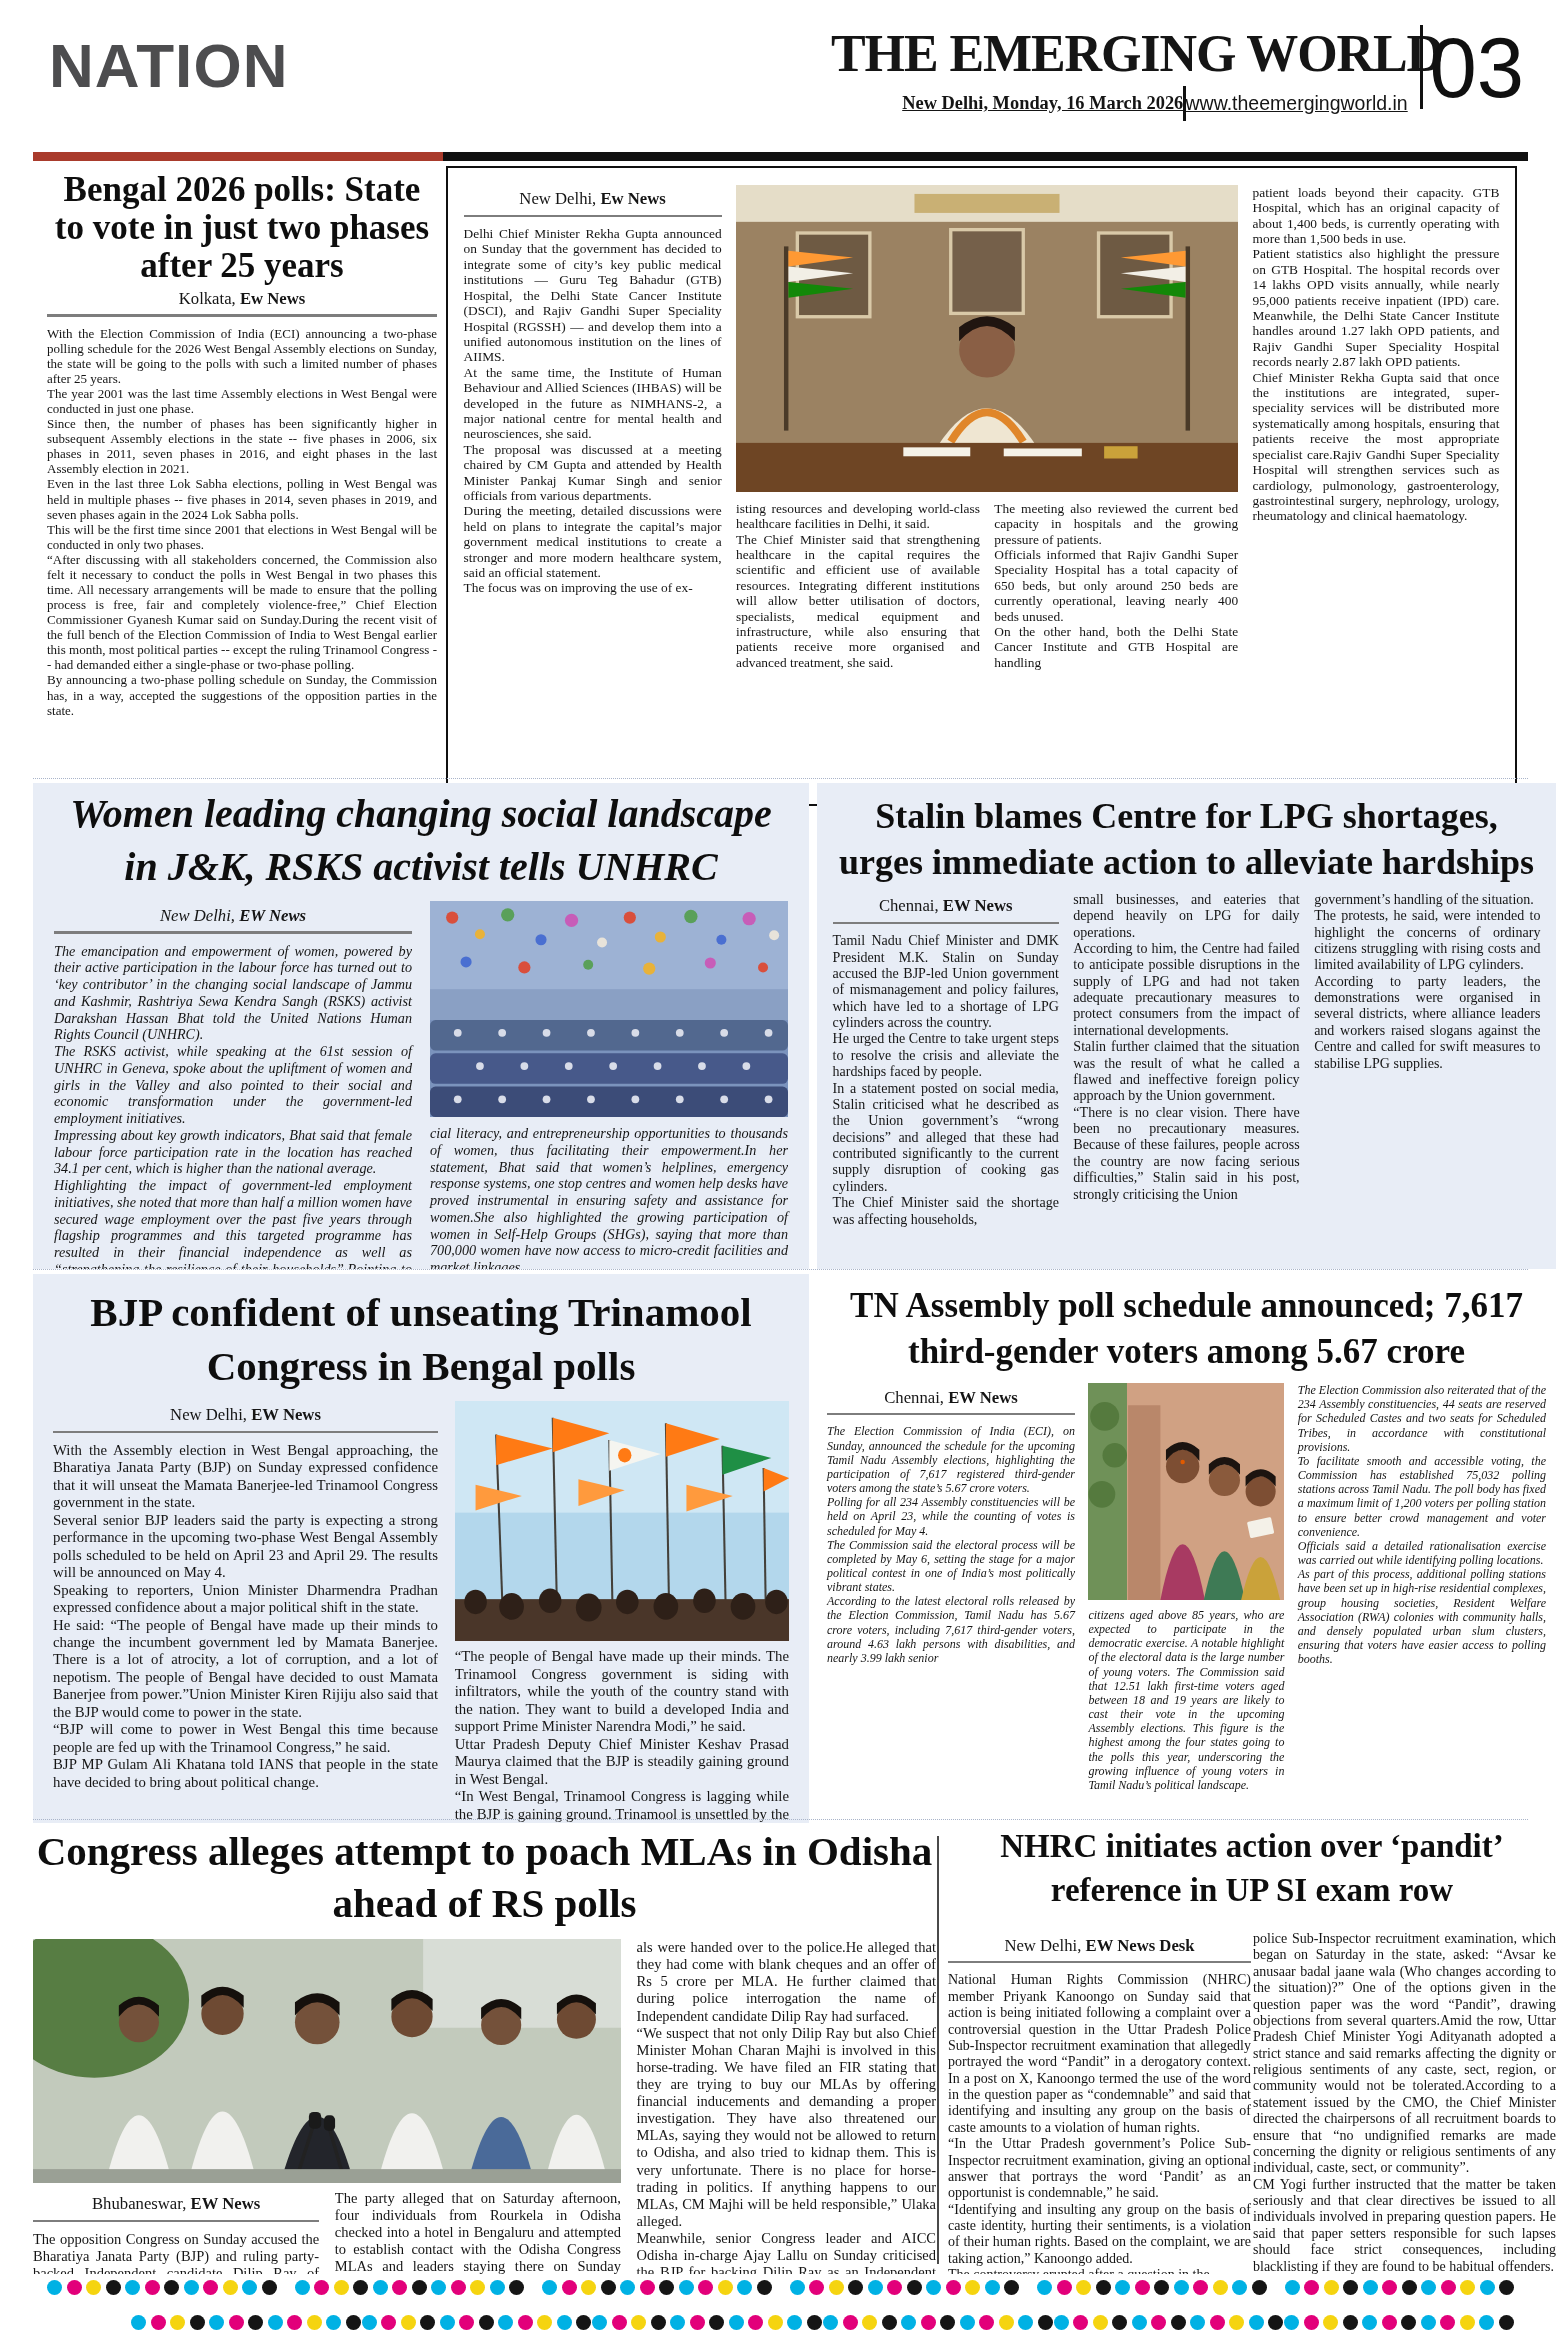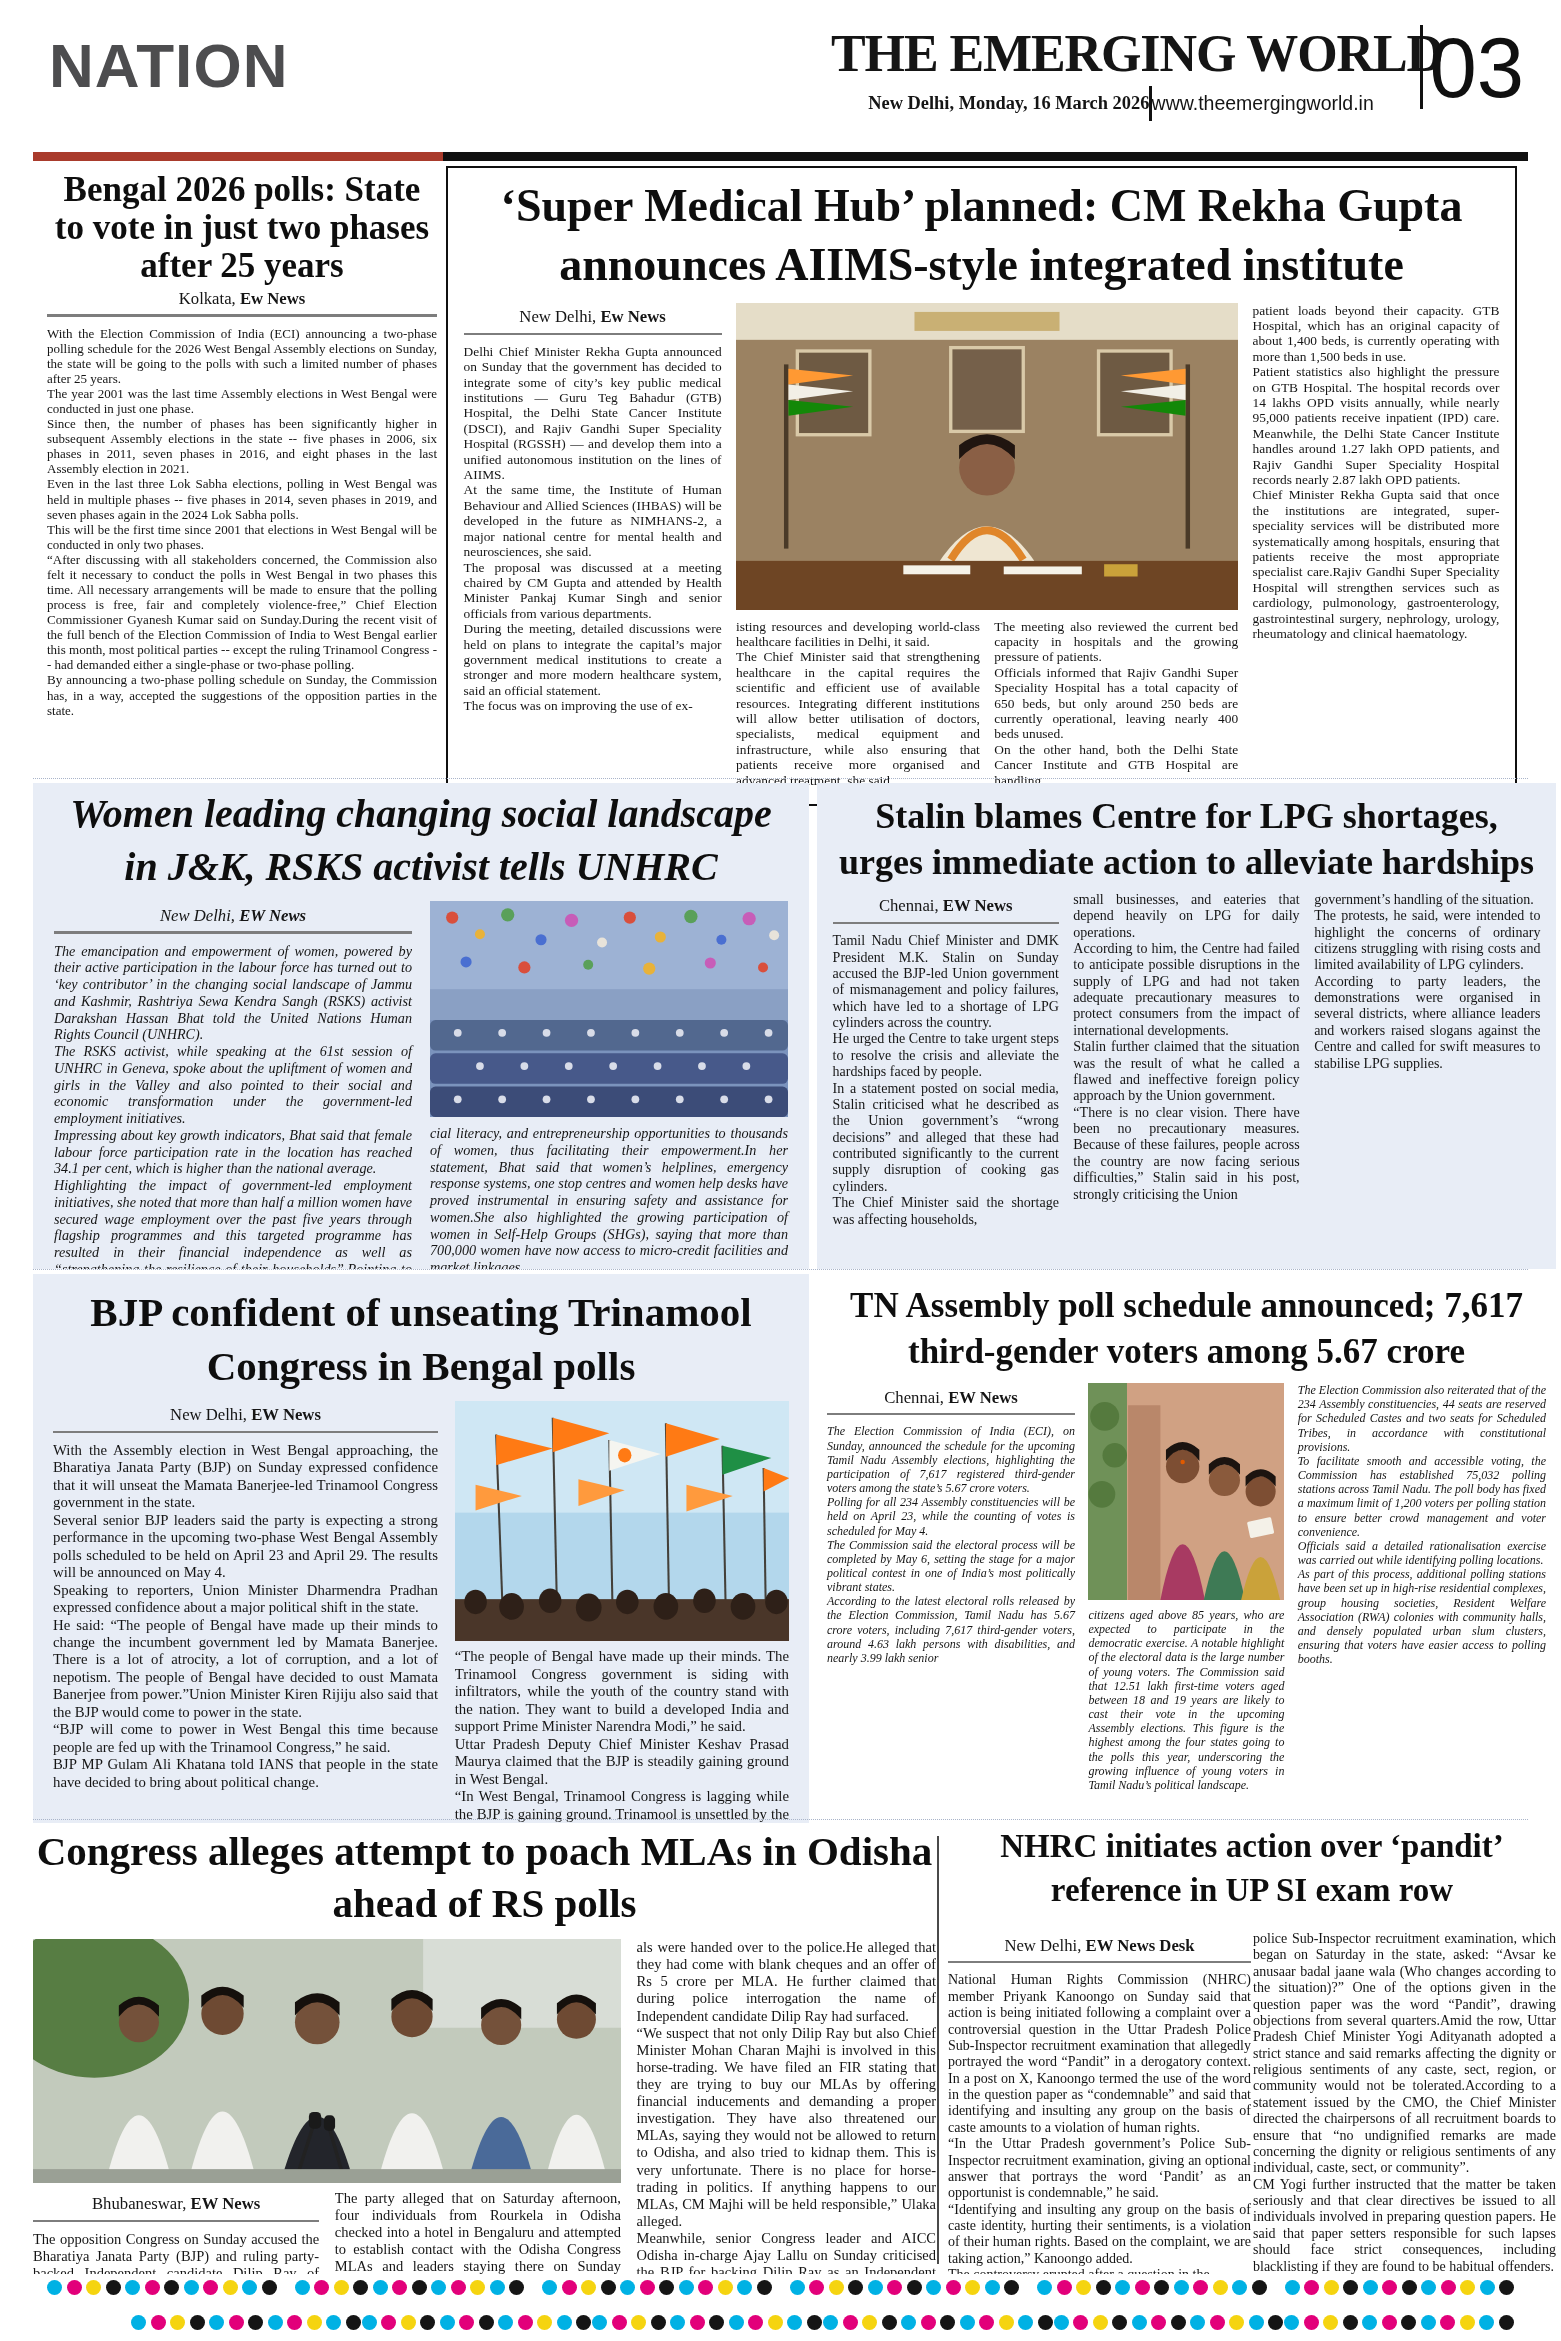--- a/index.html
+++ b/index.html
@@ -2,21 +2,21 @@
 <html style="font-size:9px"><head>
 <meta charset="utf-8">
 <style>
   html,body{margin:0;padding:0;background:#ffffff;}
   .page{position:relative;width:1561px;height:2342px;background:#fff;font-family:"Liberation Serif",serif;color:#151515;overflow:hidden;}
 
   
   .section-label{position:absolute;left:49px;top:30px;font-family:"Liberation Sans",sans-serif;font-weight:800;font-size:62px;color:#4d4d4f;letter-spacing:1.1px;}
   .masthead-block{position:absolute;left:831px;top:27px;width:580px;text-align:center;}
   .masthead-title{font-family:"Liberation Serif",serif;font-weight:700;font-size:52px;line-height:1.05;letter-spacing:-1.1px;white-space:nowrap;}
-  .masthead-sub{display:flex;align-items:center;justify-content:center;margin-top:4.5px;padding:0 3.3px;}
+  .masthead-sub{display:flex;align-items:center;justify-content:flex-end;margin-top:4.5px;padding:0 3.3px;text-decoration:underline;}
   .masthead-date{font-weight:700;font-size:18.4px;}
   .sub-divider{width:2.2px;height:35px;background:#111;}
   .masthead-url{font-family:"Liberation Sans",sans-serif;font-size:19.5px;}
   .pageno-block{position:absolute;right:37px;top:24.5px;display:flex;align-items:center;}
   .pageno-bar{width:2.8px;height:84px;background:#111;margin-right:6.7px;}
   .page-number{font-family:"Liberation Sans",sans-serif;font-size:85px;font-weight:300;line-height:1;color:#101010;}
   .header-divider{position:absolute;left:33px;right:33px;top:152px;height:9px;display:flex;}
   .divider-red{width:410px;background:#a93b2c;}
   .divider-black{flex:1;background:#101010;}
 
@@ -144,21 +144,20 @@
         <p class="para">The year 2001 was the last time Assembly elections in West Bengal were conducted in just one phase.</p>
         <p class="para">Since then, the number of phases has been significantly higher in subsequent Assembly elections in the state -- five phases in 2006, six phases in 2011, seven phases in 2016, and eight phases in the last Assembly election in 2021.</p>
         <p class="para">Even in the last three Lok Sabha elections, polling in West Bengal was held in multiple phases -- five phases in 2014, seven phases in 2019, and seven phases again in the 2024 Lok Sabha polls.</p>
         <p class="para">This will be the first time since 2001 that elections in West Bengal will be conducted in only two phases.</p>
         <p class="para">“After discussing with all stakeholders concerned, the Commission also felt it necessary to conduct the polls in West Bengal in two phases this time. All necessary arrangements will be made to ensure that the polling process is free, fair and completely violence-free,” Chief Election Commissioner Gyanesh Kumar said on Sunday.During the recent visit of the full bench of the Election Commission of India to West Bengal earlier this month, most political parties -- except the ruling Trinamool Congress -- had demanded either a single-phase or two-phase polling.</p>
         <p class="para">By announcing a two-phase polling schedule on Sunday, the Commission has, in a way, accepted the suggestions of the opposition parties in the state.</p>
       </div>
   </div>
 
   <div class="article art-medical">
-    <div class="headline h-medical">‘Super Medical Hub’ planned: CM Rekha Gupta announces AIIMS-style integrated institute</div>
     <div class="med-cols">
       <div class="med-col1">
         <div class="dateline">
           <span>New Delhi,</span>
           <span class="agency">Ew News</span>
         </div>
         <div class="dl-rule"></div>
         <div class="medical-body">
             <p class="para">Delhi Chief Minister Rekha Gupta announced on Sunday that the government has decided to integrate some of city’s key public medical institutions — Guru Teg Bahadur (GTB) Hospital, the Delhi State Cancer Institute (DSCI), and Rajiv Gandhi Super Speciality Hospital (RGSSH) — and develop them into a unified autonomous institution on the lines of AIIMS.</p>
             <p class="para">At the same time, the Institute of Human Behaviour and Allied Sciences (IHBAS) will be developed in the future as NIMHANS-2, a major national centre for mental health and neurosciences, she said.</p>

